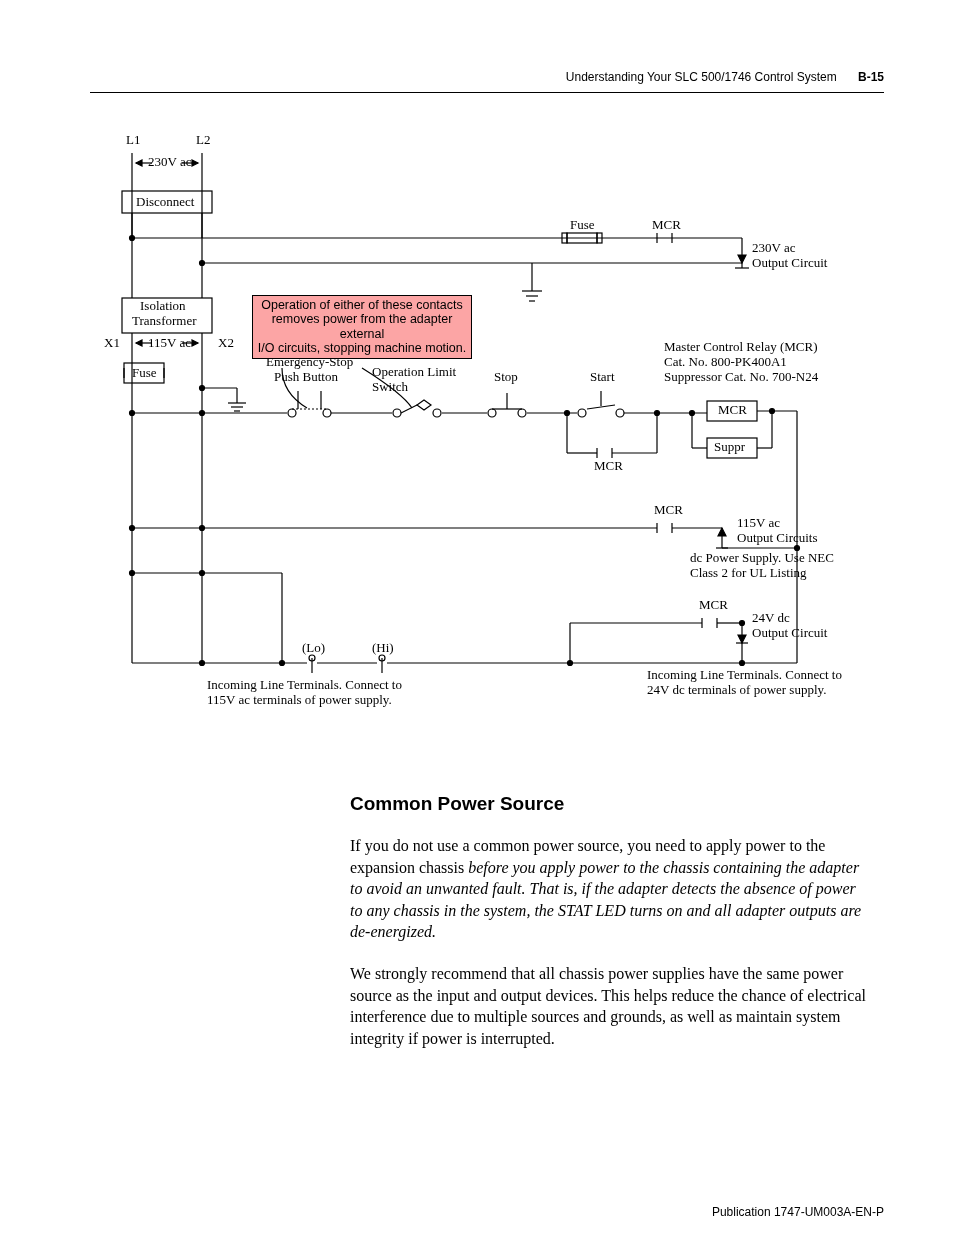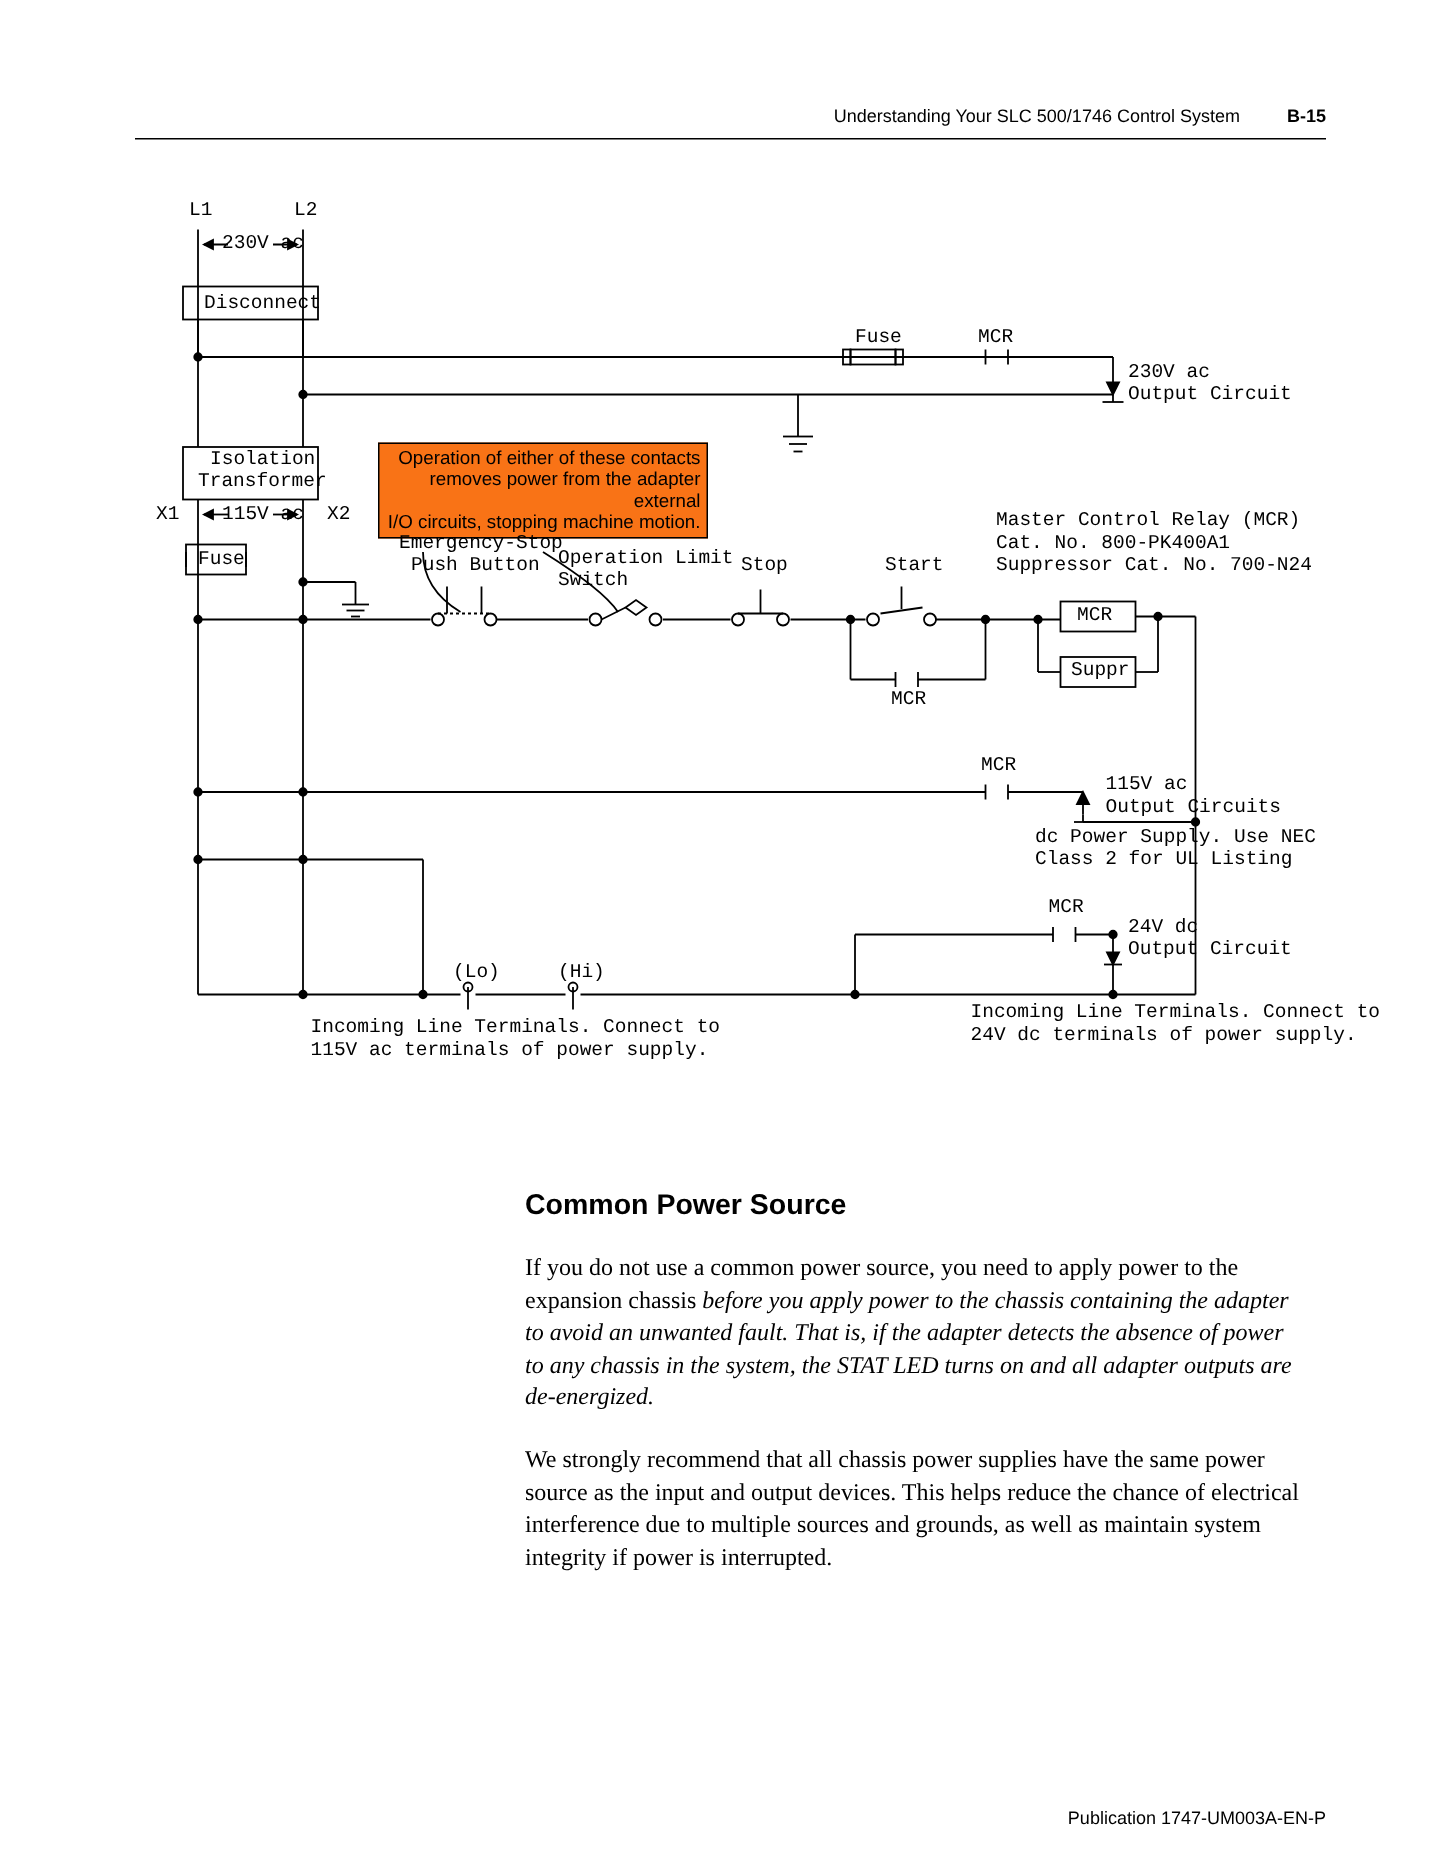--- a/index.html
+++ b/index.html
@@ -18,21 +18,21 @@
     box-sizing: border-box;
     position: relative;
     height: 100%;
   }
   .header {
     text-align: right;
     font-size: 12px;
     font-family: "Arial Narrow", Arial, sans-serif;
     margin-bottom: 8px;
   }
-  .header .pagenum { font-weight: bold; margin-left: 28px; }
+  .header .pagenum { font-weight: bold; margin-left: 18px; }
   .hr {
     border: none;
     border-top: 1.5px solid #000;
     margin: 0 0 40px 0;
   }
   .caption {
     text-align: center;
     font-style: italic;
     font-family: "Arial Narrow", Arial, sans-serif;
     font-size: 16px;
@@ -47,31 +47,31 @@
     font-size: 12.5px;
   }
   .schematic svg {
     position: absolute;
     inset: 0;
     width: 100%;
     height: 100%;
   }
   .lbl {
     position: absolute;
-    font-family: Liberation Mono, monospace;
+    font-family: Liberation Serif, serif;
     font-size: 13px;
     line-height: 1.15;
     white-space: nowrap;
   }
   .box {
     position: absolute;
     border: 1px solid #000;
-    background: #f97316;
+    background: #fca5a5;
     font-size: 12.5px;
-    text-align: right;
+    text-align: center;
     padding: 2px 4px;
     line-height: 1.15;
     box-sizing: border-box;
   }
   .body {
     margin-left: 260px;
     margin-right: 16px;
   }
   .h2 {
     font-family: Arial, Helvetica, sans-serif;

